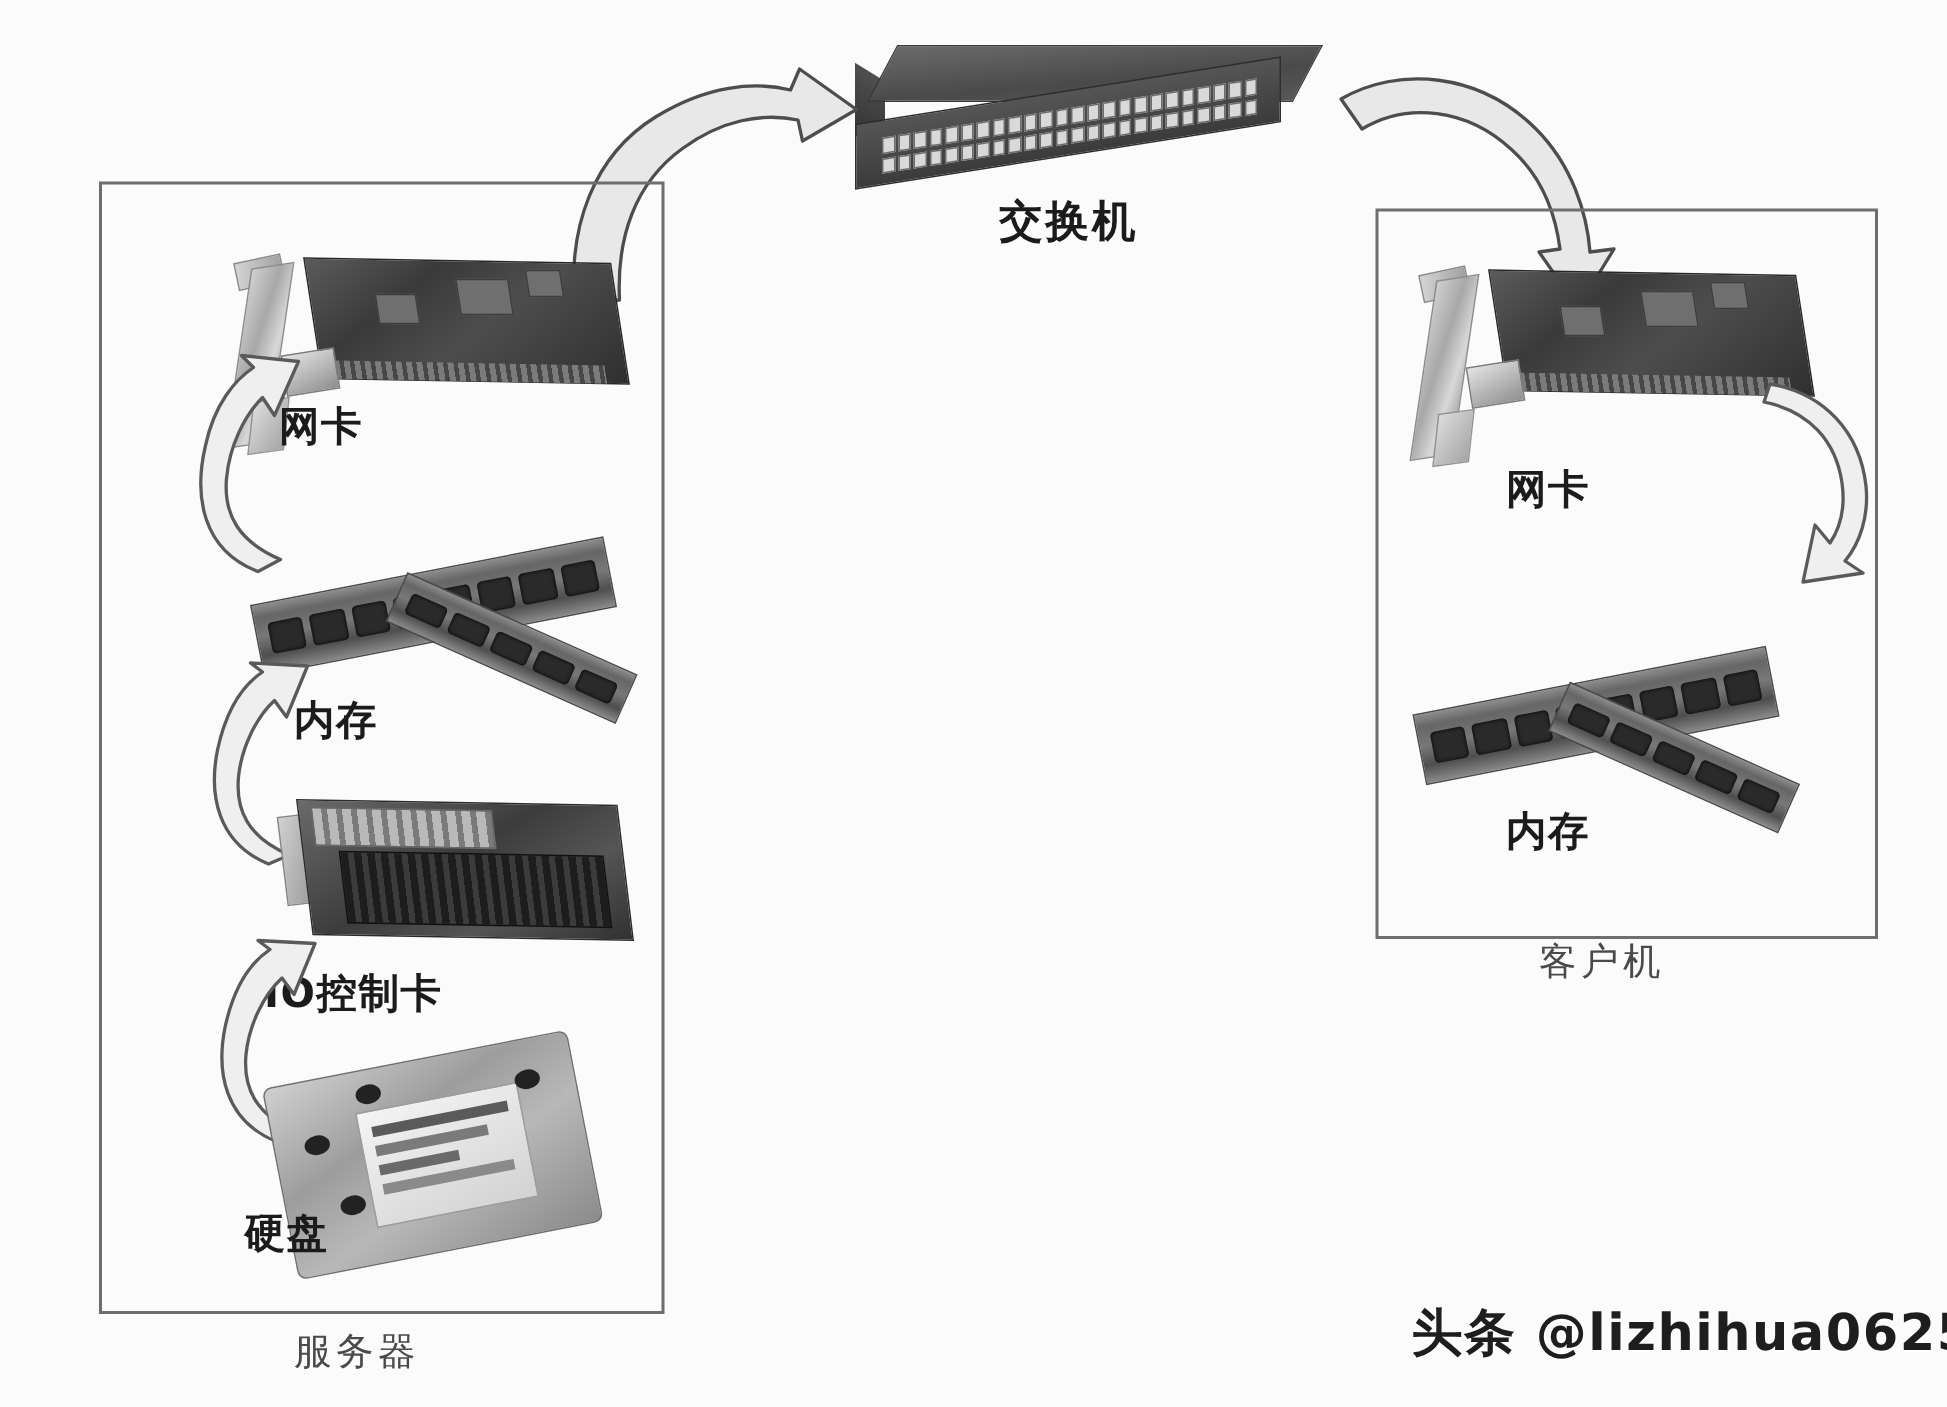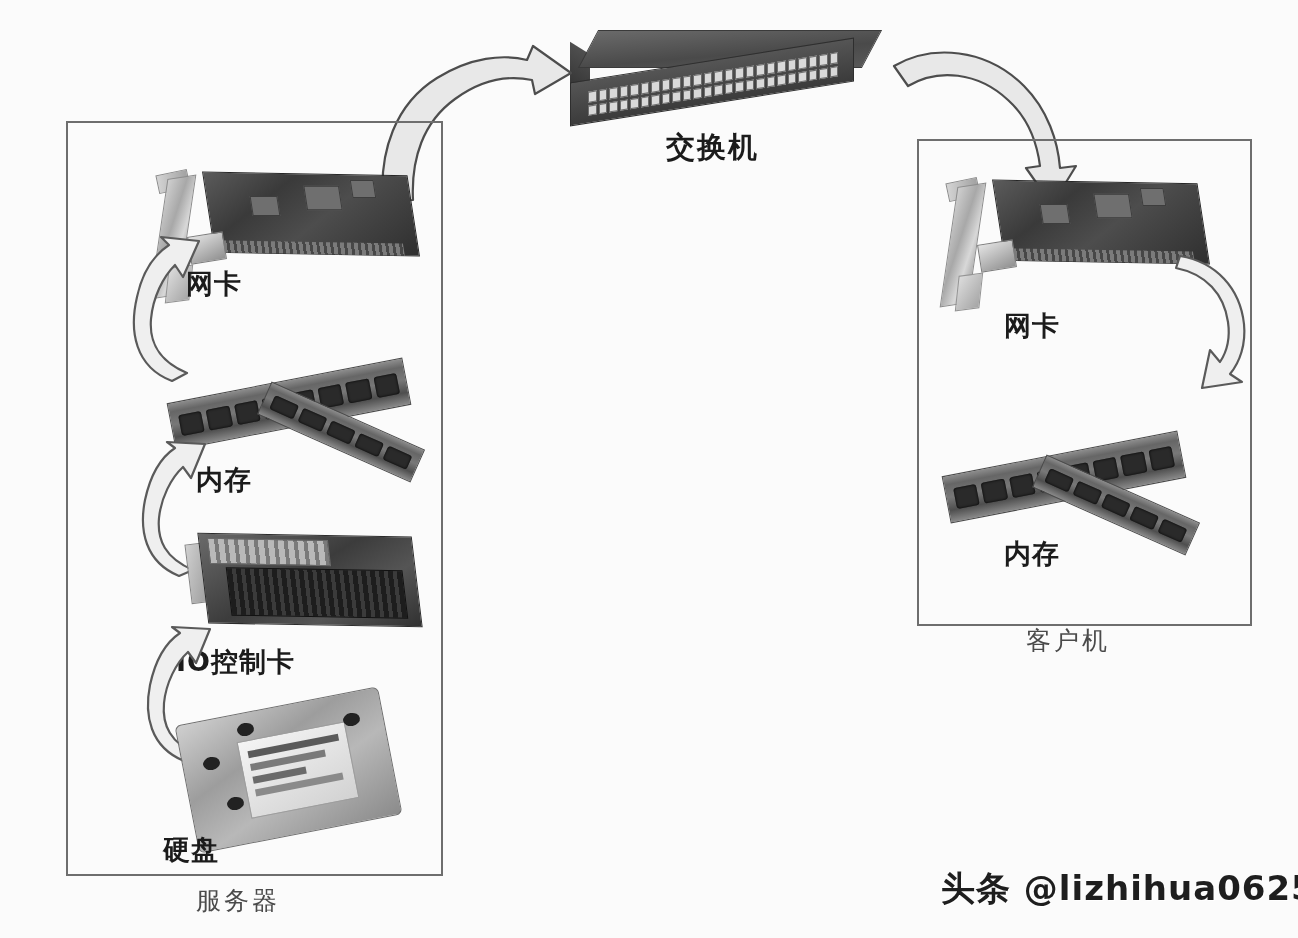--- a/index.html
+++ b/index.html
@@ -39,21 +39,21 @@
     position:absolute;
     font-size:27px;
     font-weight:bold;
     color:#1b1b1b;
     white-space:nowrap;
     letter-spacing:1px;
   }
   #label-nic-server{left:186px;top:266px;}
   #label-ram-server{left:196px;top:462px;}
   #label-io-server{left:176px;top:644px;}
-  #label-hdd-server{left:163px;top:832px;}
+  #label-hdd-server{left:163px;top:804px;}
   #label-nic-client{left:1004px;top:308px;}
   #label-ram-client{left:1004px;top:536px;}
   #label-switch{left:666px;top:128px;font-size:29px;letter-spacing:2px;}
 
   
   .photo{position:absolute;}
 
   
   .nic{width:265px;height:130px;}
   .nic .bracket{

